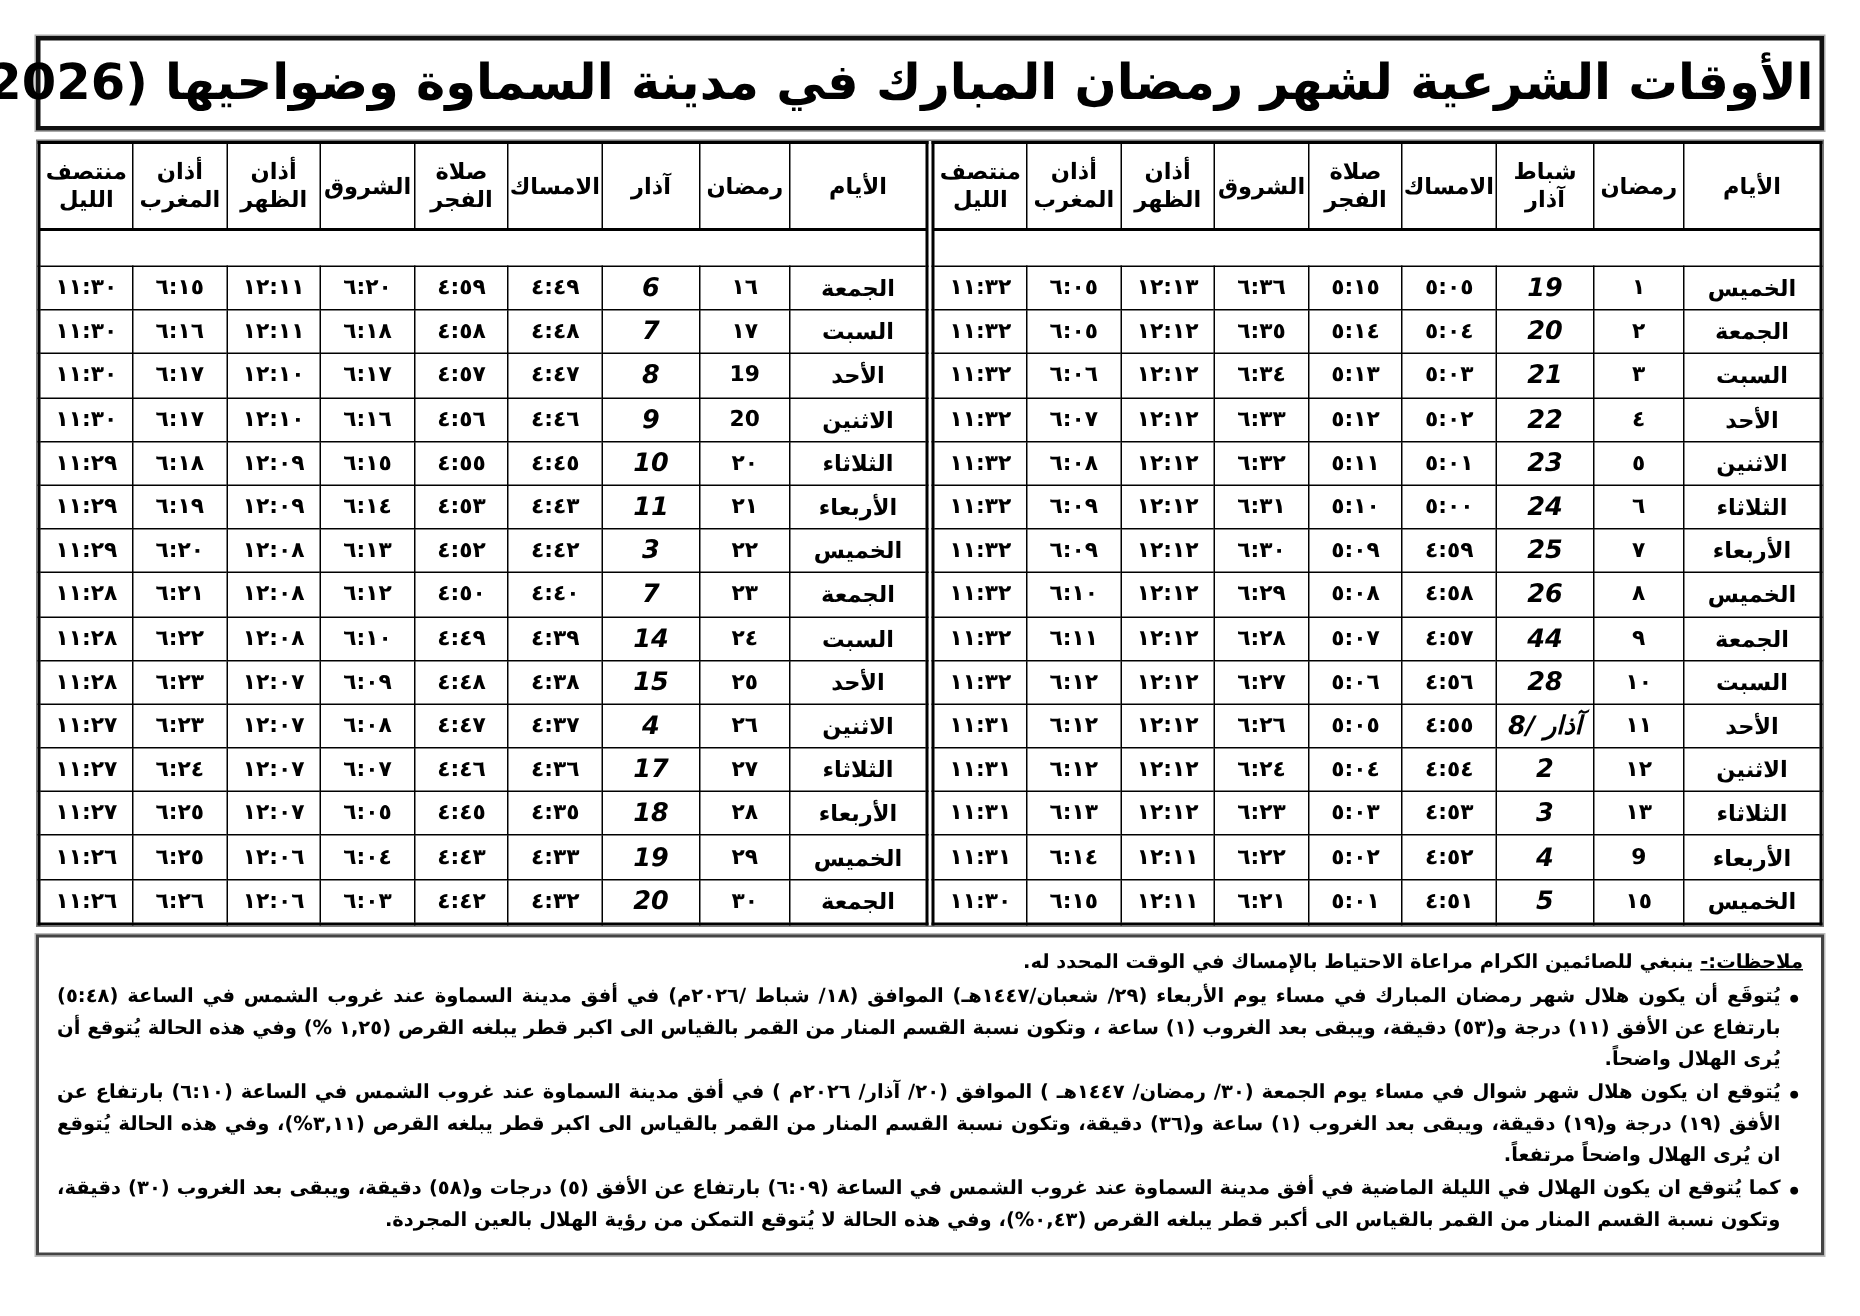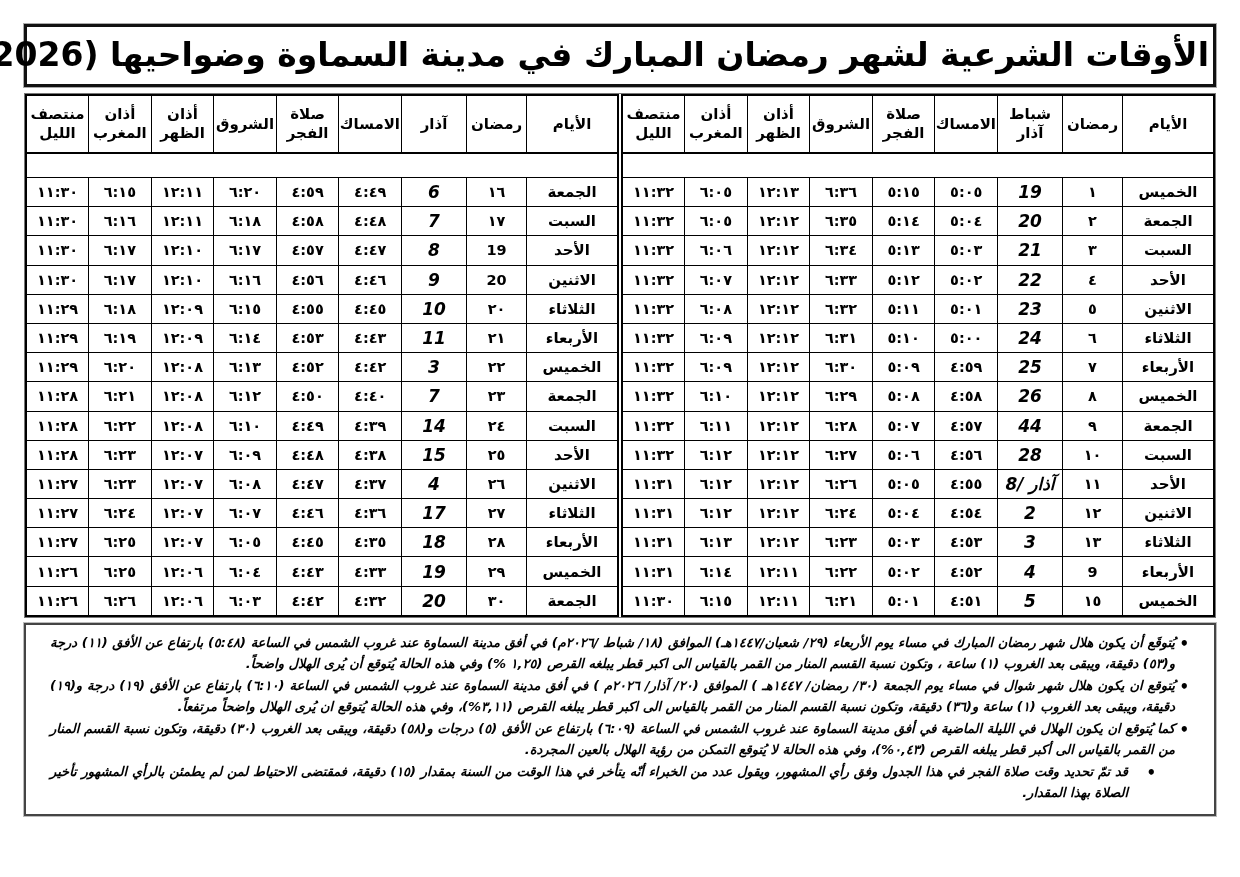--- a/index.html
+++ b/index.html
@@ -80,22 +80,21 @@
     font-size:13px;
     font-weight:bold;
     line-height:1.62;
     text-align:justify;
   }
   .notes-heading-line{margin-bottom:2px;}
   .notes-heading{text-decoration:underline;}
   .note-bullet{
     position:relative;
     padding-right:15px;
-    margin:1px 12px;
-    font-style:italic;
+    margin:1px 0;
   }
   .note-bullet::before{
     content:"\2022";
     position:absolute;
     right:1px;
     top:0;
     font-size:15px;
   }
   .note-bullet.indented{
     padding-right:62px;
@@ -492,27 +491,27 @@
             <td>١٢:٠٦</td>
             <td>٦:٢٦</td>
             <td>١١:٢٦</td>
           </tr>
         </tbody>
     </table>
 
   </div>
 
   <div class="notes-box">
+    <div class="notes-heading-line">
+      <span class="notes-heading">ملاحظات:-</span><span> ينبغي للصائمين الكرام مراعاة الاحتياط بالإمساك في الوقت المحدد له.</span>
+    </div>
     <div class="note-bullet">
       <span>يُتوقَع أن يكون هلال شهر رمضان المبارك في مساء يوم الأربعاء (٢٩/ شعبان/١٤٤٧هـ) الموافق (١٨/ شباط /٢٠٢٦م) في أفق مدينة السماوة عند غروب الشمس في الساعة (٥:٤٨) بارتفاع عن الأفق (١١) درجة و(٥٣) دقيقة، ويبقى بعد الغروب (١) ساعة ، وتكون نسبة القسم المنار من القمر بالقياس الى اكبر قطر يبلغه القرص (١,٢٥ %) وفي هذه الحالة يُتوقع أن يُرى الهلال واضحاً.</span>
     </div>
     <div class="note-bullet">
       <span>يُتوقع ان يكون هلال شهر شوال في مساء يوم الجمعة (٣٠/ رمضان/ ١٤٤٧هـ ) الموافق (٢٠/ آذار/ ٢٠٢٦م ) في أفق مدينة السماوة عند غروب الشمس في الساعة (٦:١٠) بارتفاع عن الأفق (١٩) درجة و(١٩) دقيقة، ويبقى بعد الغروب (١) ساعة و(٣٦) دقيقة، وتكون نسبة القسم المنار من القمر بالقياس الى اكبر قطر يبلغه القرص (٣,١١%)، وفي هذه الحالة يُتوقع ان يُرى الهلال واضحاً مرتفعاً.</span>
     </div>
     <div class="note-bullet">
       <span>كما يُتوقع ان يكون الهلال في الليلة الماضية في أفق مدينة السماوة عند غروب الشمس في الساعة (٦:٠٩) بارتفاع عن الأفق (٥) درجات و(٥٨) دقيقة، ويبقى بعد الغروب (٣٠) دقيقة، وتكون نسبة القسم المنار من القمر بالقياس الى أكبر قطر يبلغه القرص (٠,٤٣%)، وفي هذه الحالة لا يُتوقع التمكن من رؤية الهلال بالعين المجردة.</span>
     </div>
-    <div class="note-bullet indented">
-      <span>قد تمّ تحديد وقت صلاة الفجر في هذا الجدول وفق رأي المشهور، ويقول عدد من الخبراء أنّه يتأخر في هذا الوقت من السنة بمقدار (١٥) دقيقة، فمقتضى الاحتياط لمن لم يطمئن بالرأي المشهور تأخير الصلاة بهذا المقدار.</span>
-    </div>
   </div>
 
 </div>
 
 </body></html>

